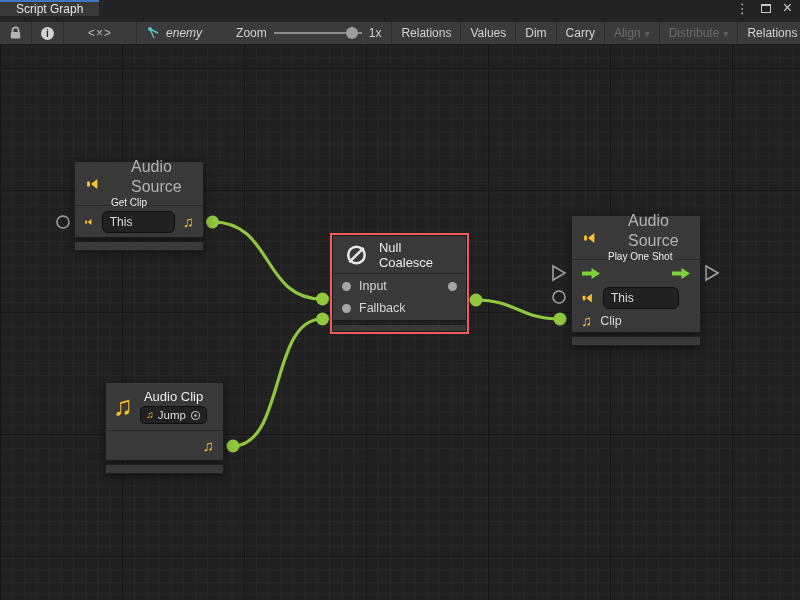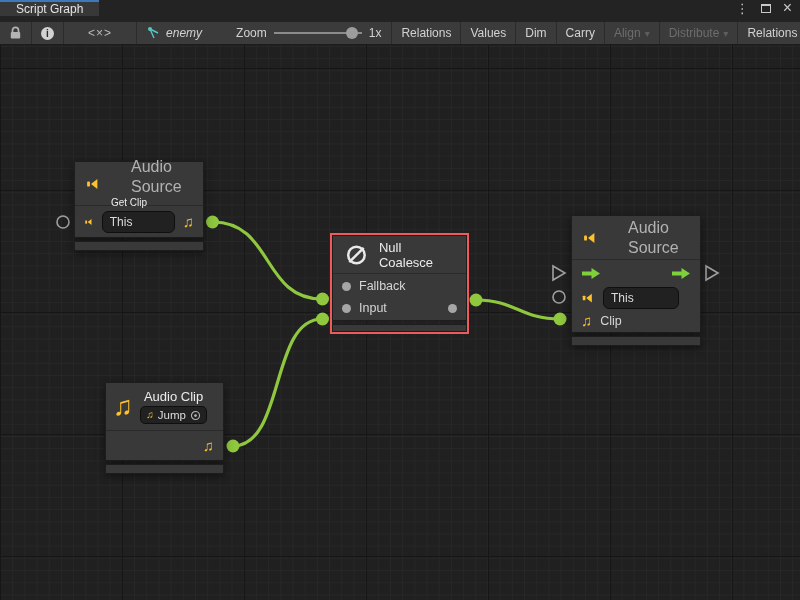--- a/index.html
+++ b/index.html
@@ -265,26 +265,26 @@
         <div class="node-header">
           <svg width="28" height="28" viewBox="0 0 28 28">
             <circle class="null-stroke" cx="14" cy="14" r="8.6" stroke-width="2.6"></circle>
             <path class="null-stroke" d="M6.5 21.5 L21.5 6.5" stroke-width="2.6"></path>
           </svg>
           <span class="node-title" style="font-size:13px">Null Coalesce</span>
         </div>
         <div class="node-body">
           <div class="node-row">
             <span class="gray-dot"></span>
-            <span class="port-label">Fallback</span>
+            <span class="port-label">Input</span>
+            <span class="gray-dot right"></span>
           </div>
           <div class="node-row">
             <span class="gray-dot"></span>
-            <span class="port-label">Input</span>
-            <span class="gray-dot right"></span>
+            <span class="port-label">Fallback</span>
           </div>
         </div>
       </div>
       <div class="node-footer"></div>
     </div>
 
     <div class="node node-audio-clip">
       <div class="node-main">
         <div class="node-header">
           <span class="note big">♫</span>
@@ -309,20 +309,21 @@
 
     <div class="node node-play">
       <div class="node-main">
         <div class="node-header">
           <svg width="24" height="24" viewBox="0 0 24 24">
             <rect class="speaker-fill" x="3" y="8.5" width="4" height="7" rx="1.2"></rect>
             <path class="speaker-fill" d="M8.5 12 L17.5 5 V19 Z"></path>
           </svg>
           <div class="hdr-titles">
             <span class="node-sub">Audio Source</span>
+            <span class="node-title">Play One Shot</span>
           </div>
         </div>
         <div class="node-row row-flow">
           <svg width="20" height="13" viewBox="0 0 20 13">
             <path class="flow-arrow" d="M1 4.5 h9.5 V1 L19 6.5 L10.5 12 V8.5 H1 Z"></path>
           </svg>
           <svg class="arr-right" width="20" height="13" viewBox="0 0 20 13">
             <path class="flow-arrow" d="M1 4.5 h9.5 V1 L19 6.5 L10.5 12 V8.5 H1 Z"></path>
           </svg>
         </div>

